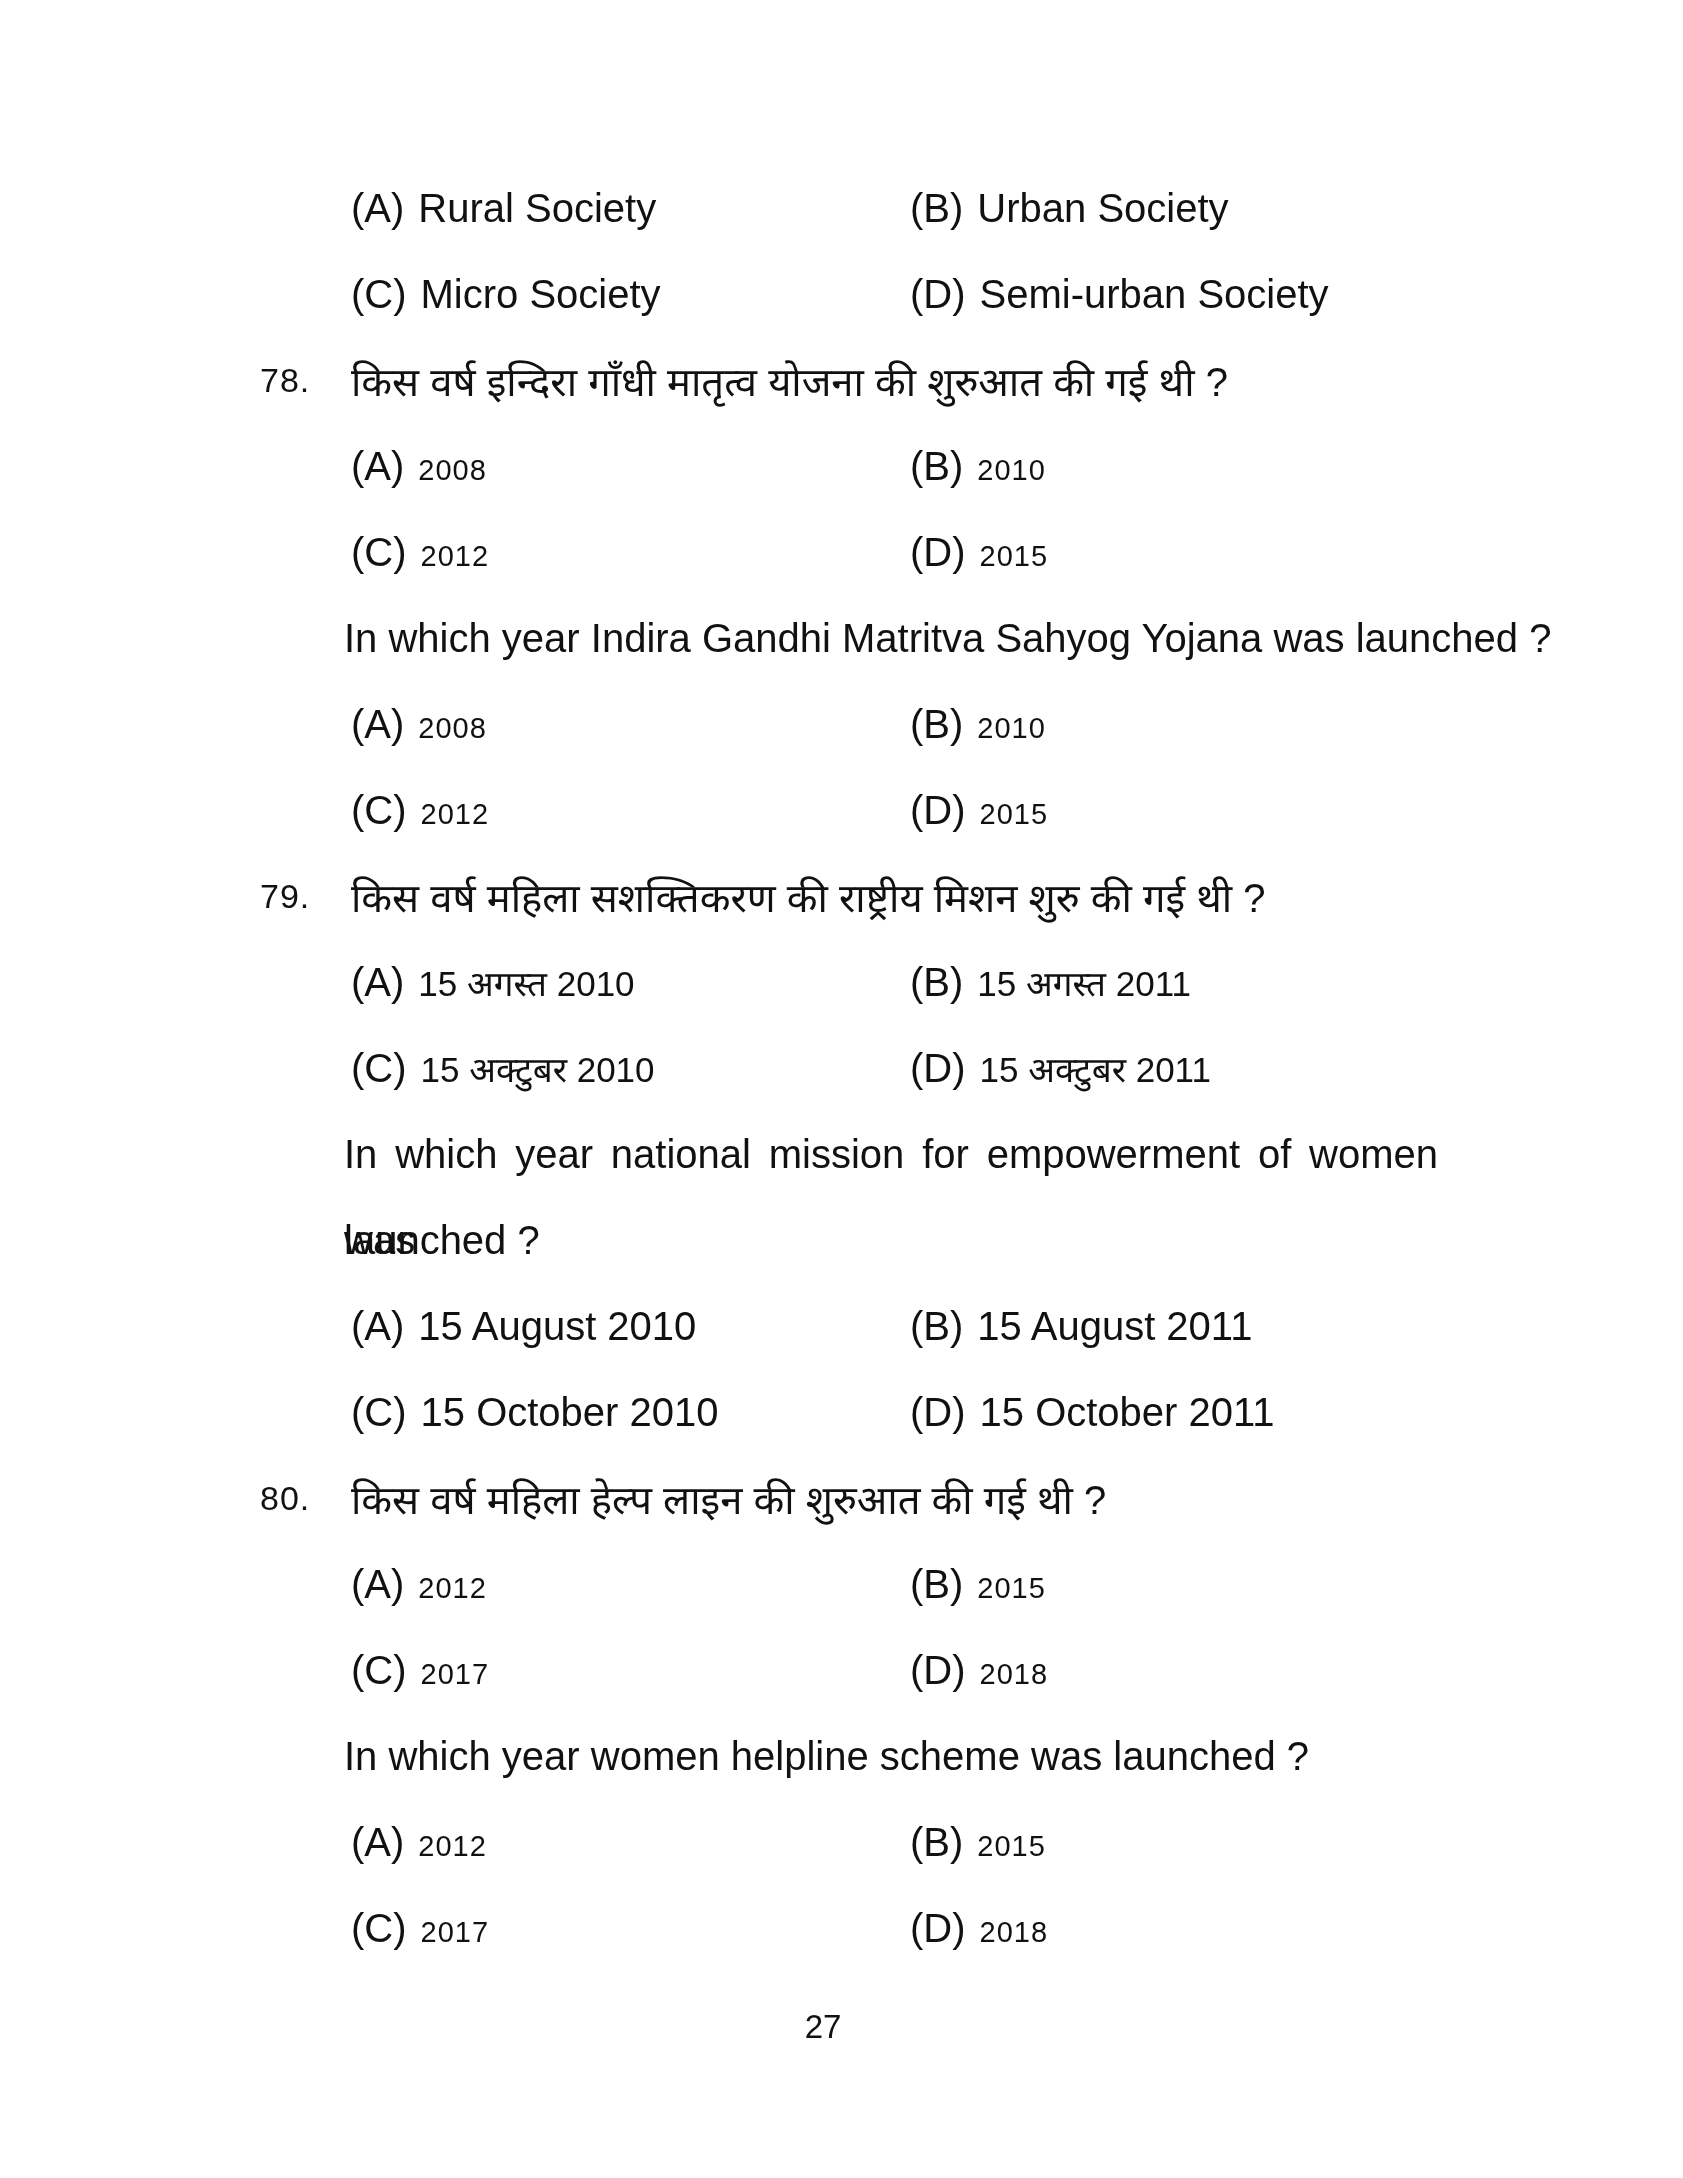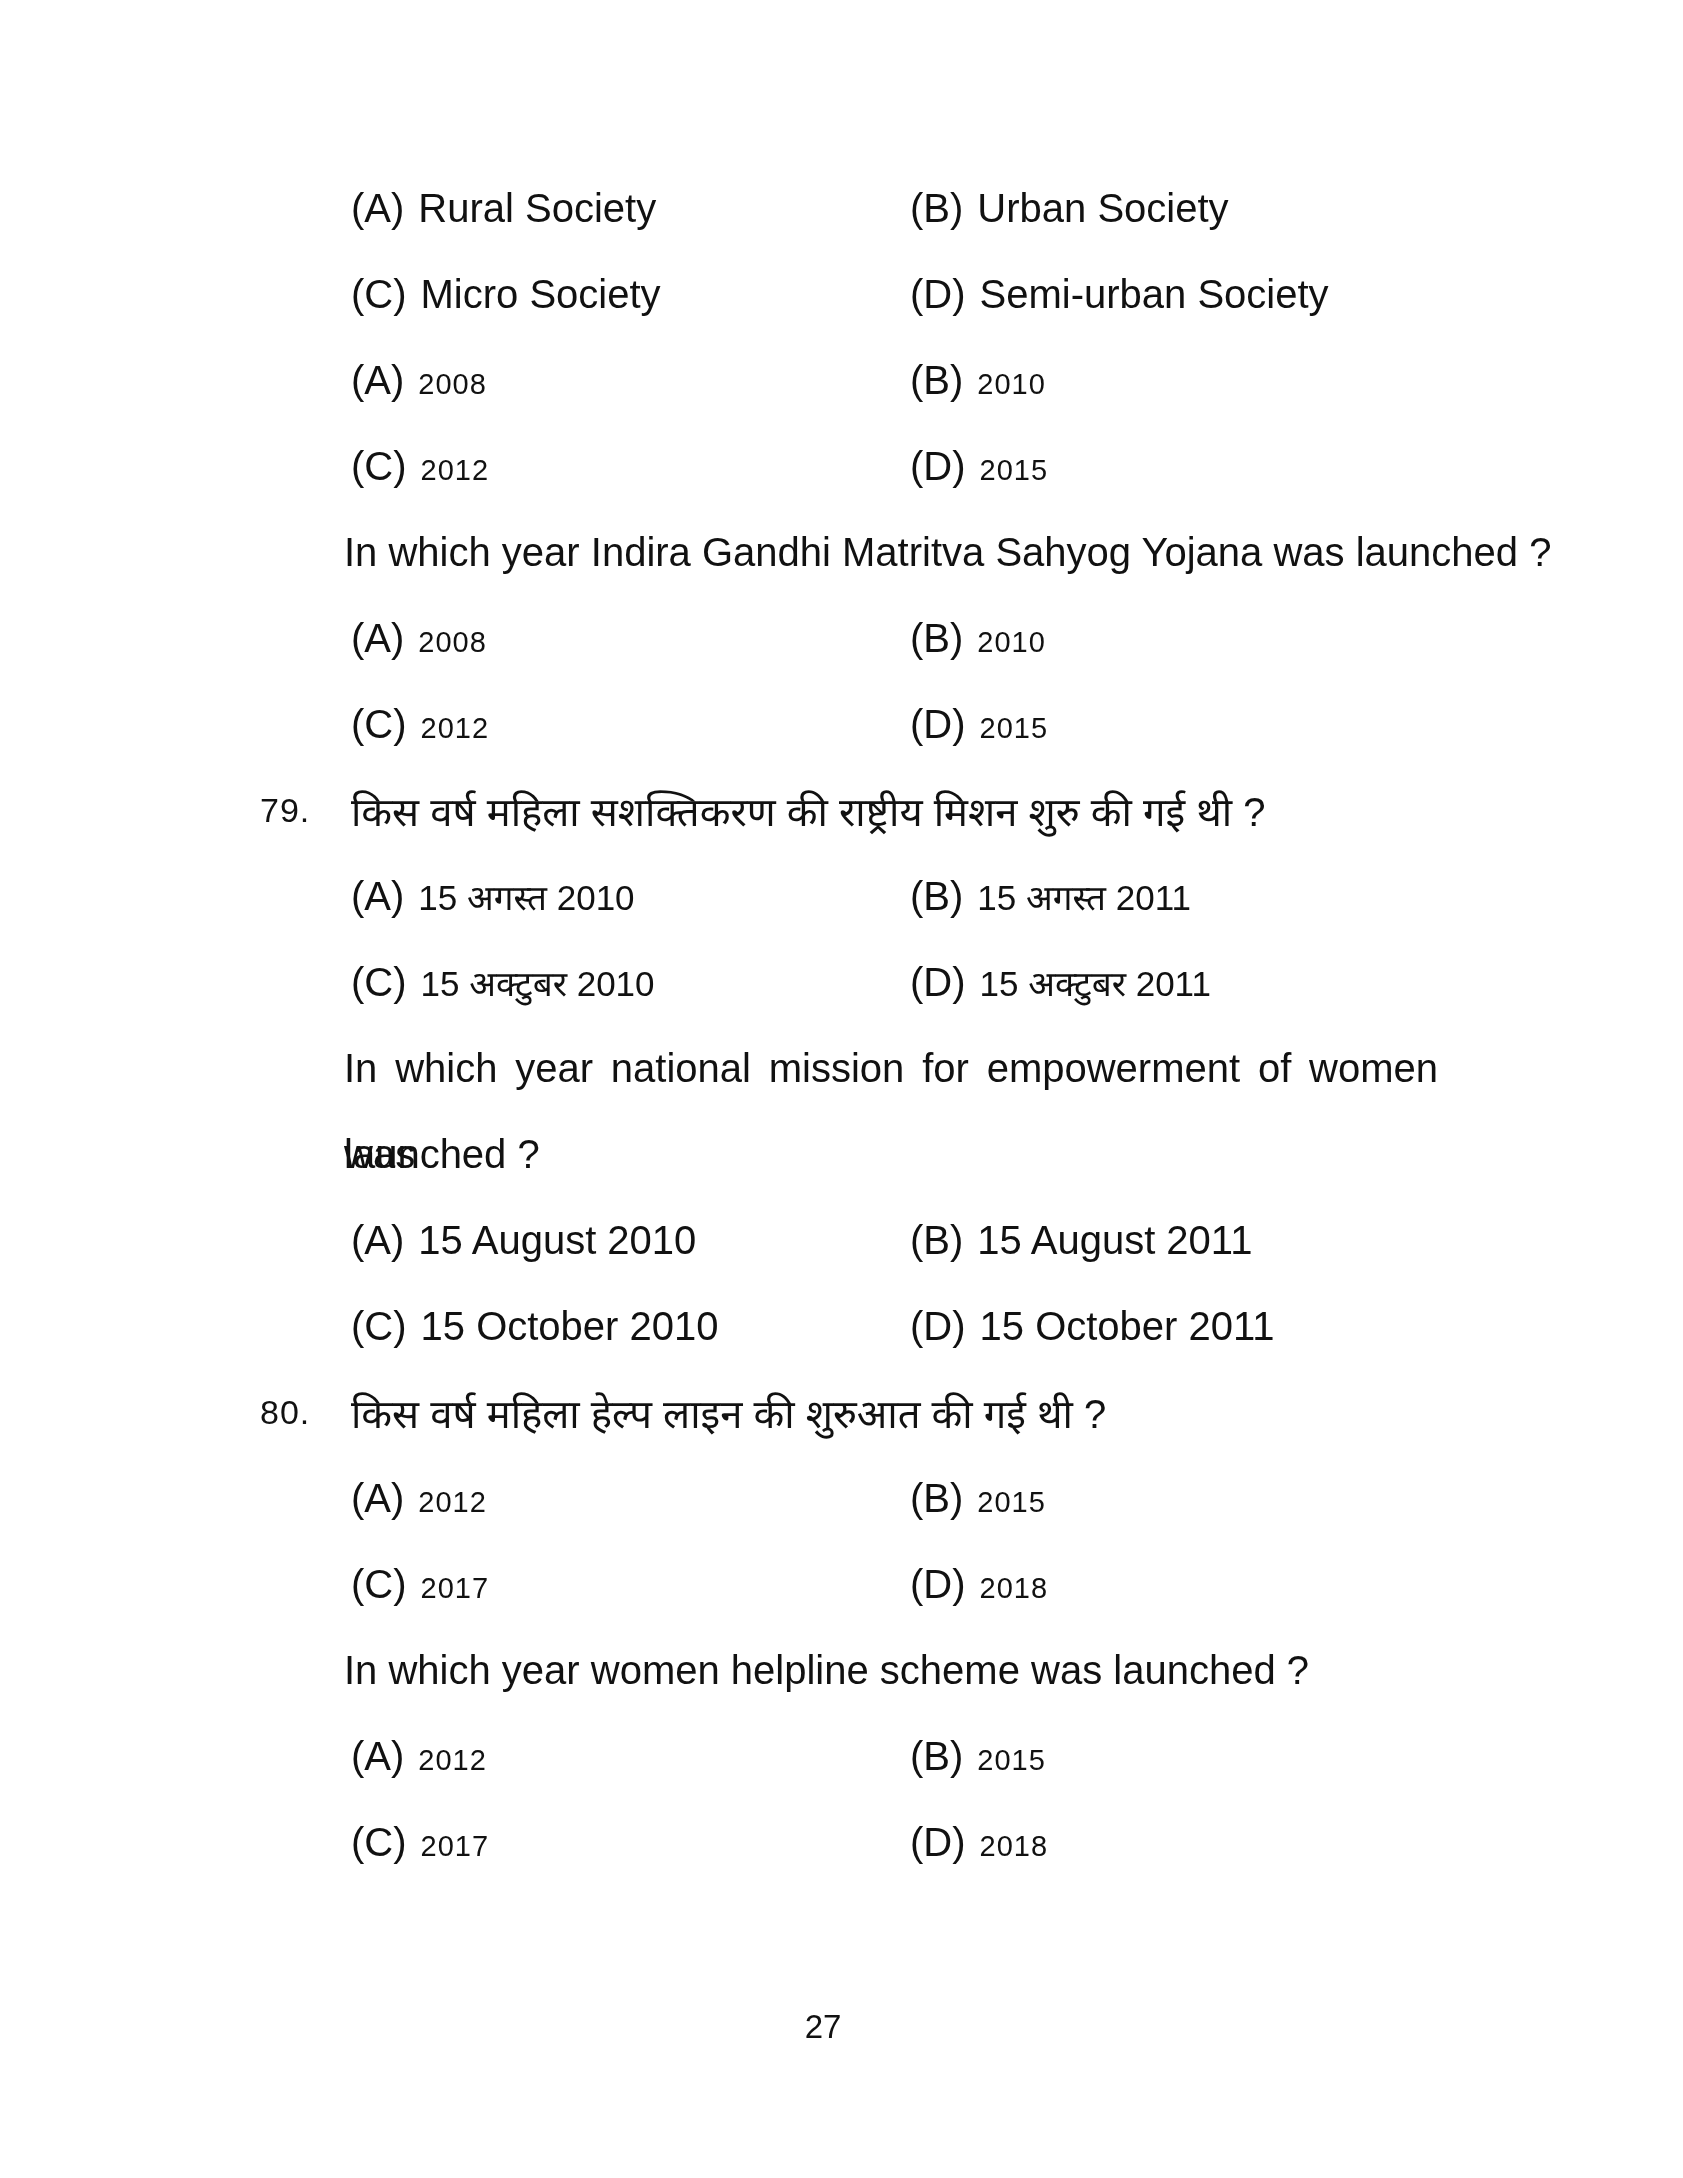--- a/index.html
+++ b/index.html
@@ -73,20 +73,24 @@
       <span class="opt left">
         <span class="opt-label">(C)</span>
         <span class="opt-val word">Micro Society</span>
       </span>
       <span class="opt">
         <span class="opt-label">(D)</span>
         <span class="opt-val word">Semi-urban Society</span>
       </span>
     </div>
 
+    <div class="line q">
+      <span class="qnum">78.</span>
+      <span class="qtext-hi">किस वर्ष इन्दिरा गाँधी मातृत्व योजना की शुरुआत की गई थी ?</span>
+    </div>
     <div class="line opts">
       <span class="opt left">
         <span class="opt-label">(A)</span>
         <span class="opt-val num">2008</span>
       </span>
       <span class="opt">
         <span class="opt-label">(B)</span>
         <span class="opt-val num">2010</span>
       </span>
     </div>

